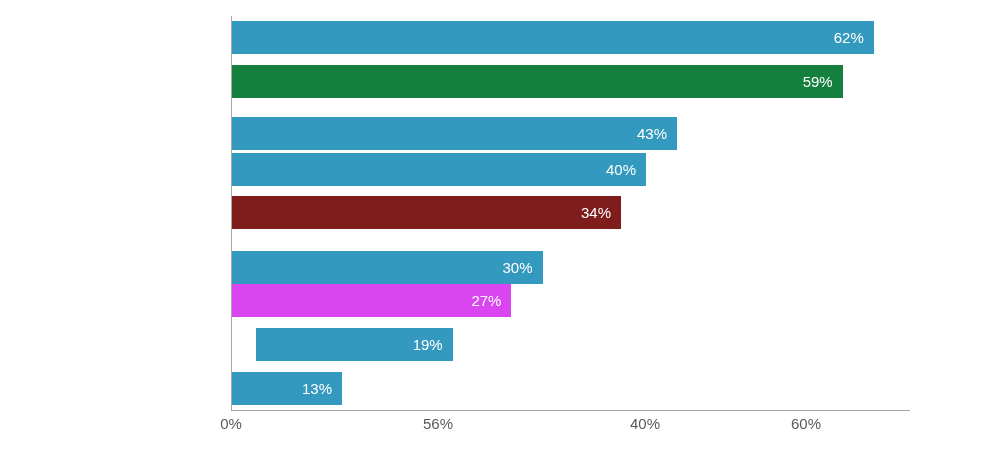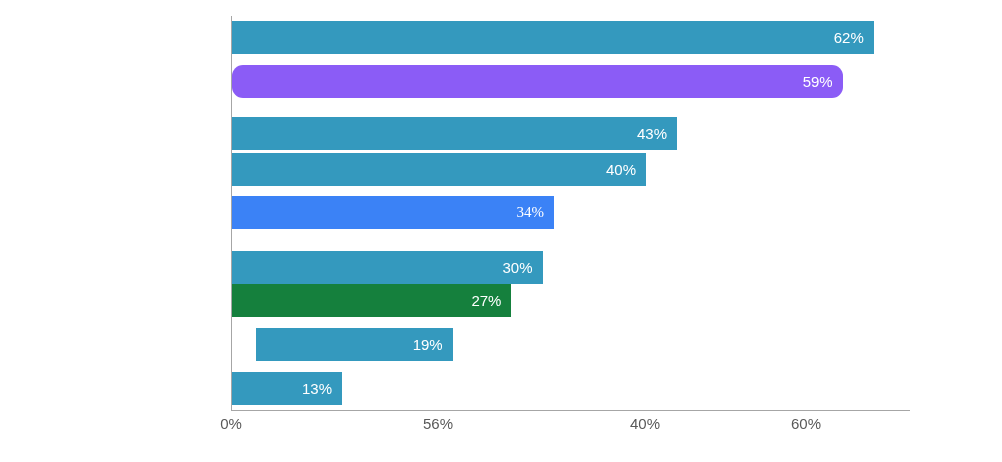--- a/index.html
+++ b/index.html
@@ -97,46 +97,46 @@
   <div class="x-axis-line"></div>
 
   <div class="plot-area">
     <div class="rows" id="rows">
         <div class="row" style="top: 0px; height: 43.7778px;">
           <div class="bar" style="width: 641.738px; background: rgb(52, 153, 190); top: 5.38889px;">
             <span class="bar-value">62%</span>
           </div>
         </div>
         <div class="row" style="top: 43.7778px; height: 43.7778px;">
-          <div class="bar" style="width: 610.686px; background: #8b5cf6; top: 5.38889px; border-radius: 11px;">
+          <div class="bar" style="width: 610.686px; background: #15803d; top: 5.38889px;">
             <span class="bar-value">59%</span>
           </div>
         </div>
         <div class="row" style="top: 96px; height: 43.7778px;">
           <div class="bar" style="width: 445.076px; background: rgb(52, 153, 190); top: 5.38889px;">
             <span class="bar-value">43%</span>
           </div>
         </div>
         <div class="row" style="top: 131.333px; height: 43.7778px;">
           <div class="bar" style="width: 414.024px; background: rgb(52, 153, 190); top: 5.38889px;">
             <span class="bar-value">40%</span>
           </div>
         </div>
         <div class="row" style="top: 175.111px; height: 43.7778px;">
-          <div class="bar" style="width: 322px; background: #3b82f6; top: 5.38889px; font-family: Liberation Serif, serif;">
+          <div class="bar" style="width: 389px; background: #7f1d1d; top: 5.38889px;">
             <span class="bar-value">34%</span>
           </div>
         </div>
         <div class="row" style="top: 218.889px; height: 43.7778px;">
           <div class="bar" style="width: 310.518px; background: rgb(52, 153, 190); top: 16px;">
             <span class="bar-value">30%</span>
           </div>
         </div>
         <div class="row" style="top: 262.667px; height: 43.7778px;">
-          <div class="bar" style="width: 279.466px; background: #15803d; top: 5.38889px;">
+          <div class="bar" style="width: 279.466px; background: #d946ef; top: 5.38889px;">
             <span class="bar-value">27%</span>
           </div>
         </div>
         <div class="row" style="top: 306.444px; height: 43.7778px; margin-left: 24px;">
           <div class="bar" style="width: 196.662px; background: rgb(52, 153, 190); top: 5.38889px;">
             <span class="bar-value">19%</span>
           </div>
         </div>
         <div class="row" style="top: 350.222px; height: 43.7778px;">
           <div class="bar" style="width: 110px; background: rgb(52, 153, 190); top: 5.38889px;">

